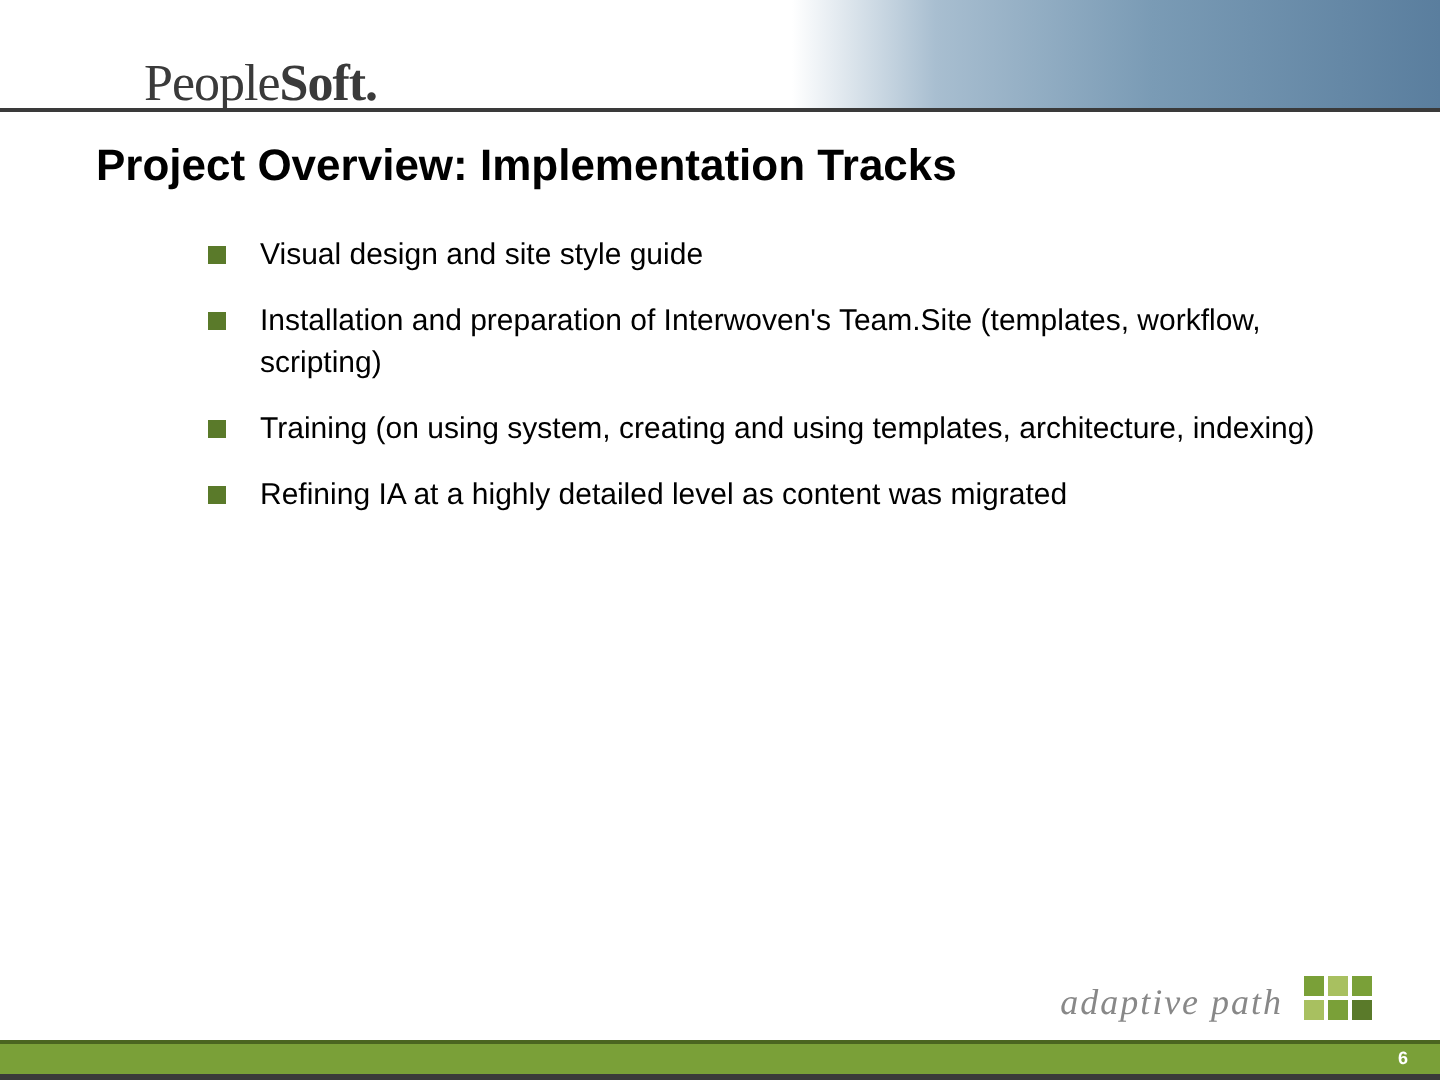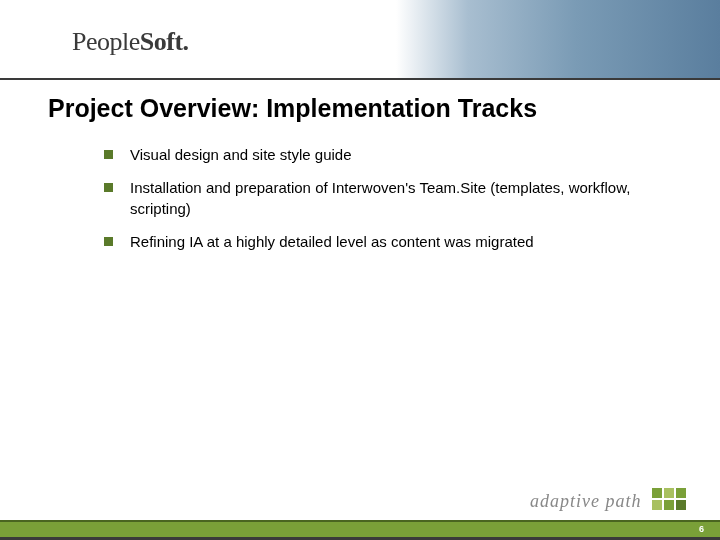--- a/index.html
+++ b/index.html
@@ -6,21 +6,21 @@
   body {
     width: 720px;
     height: 540px;
     font-family: Verdana, Geneva, sans-serif;
     background: #fff;
     position: relative;
     overflow: hidden;
   }
   .header-bar {
     width: 100%;
-    height: 80px;
+    height: 56px;
     position: relative;
     background: linear-gradient(to right, #fff 0%, #fff 55%, #a8bed0 65%, #7a9bb5 80%, #5a7e9e 100%);
   }
   .logo-peoplesoft {
     position: absolute;
     left: 72px;
     top: 26px;
     font-size: 26px;
     color: #3a3a3a;
     letter-spacing: -0.5px;
@@ -29,21 +29,21 @@
   .logo-peoplesoft .bold { font-weight: 700; font-family: Georgia, serif; }
   .header-underline {
     position: absolute;
     bottom: 0;
     left: 0;
     width: 100%;
     height: 2px;
     background: #3a3a3a;
   }
   .slide-title {
-    font-size: 25px;
+    font-size: 22px;
     font-weight: 700;
     color: #000;
     padding: 14px 4px 0 48px;
     font-family: Verdana, sans-serif;
   }
   .bullets {
     list-style: none;
     padding: 22px 48px 0 68px;
     margin-left: 36px;
   }
@@ -133,20 +133,21 @@
     <span class="thin">People</span><span class="bold">Soft.</span>
   </div>
   <div class="header-underline"></div>
 </div>
 
 <h1 class="slide-title">Project Overview: Implementation Tracks</h1>
 
 <ul class="bullets">
   <li>Visual design and site style guide</li>
   <li>Installation and preparation of Interwoven's Team.Site (templates, workflow, scripting)</li>
+  <li>Training (on using system, creating and using templates, architecture, indexing)</li>
   <li>Refining IA at a highly detailed level as content was migrated</li>
 </ul>
 
 <div class="footer">
   <div class="ap-logo">
     <span class="ap-word">adaptive path</span>
     <span class="ap-mark">
       <span class="sq s1"></span><span class="sq s2"></span><span class="sq s3"></span>
       <span class="sq s4"></span><span class="sq s5"></span><span class="sq s6"></span>
     </span>

